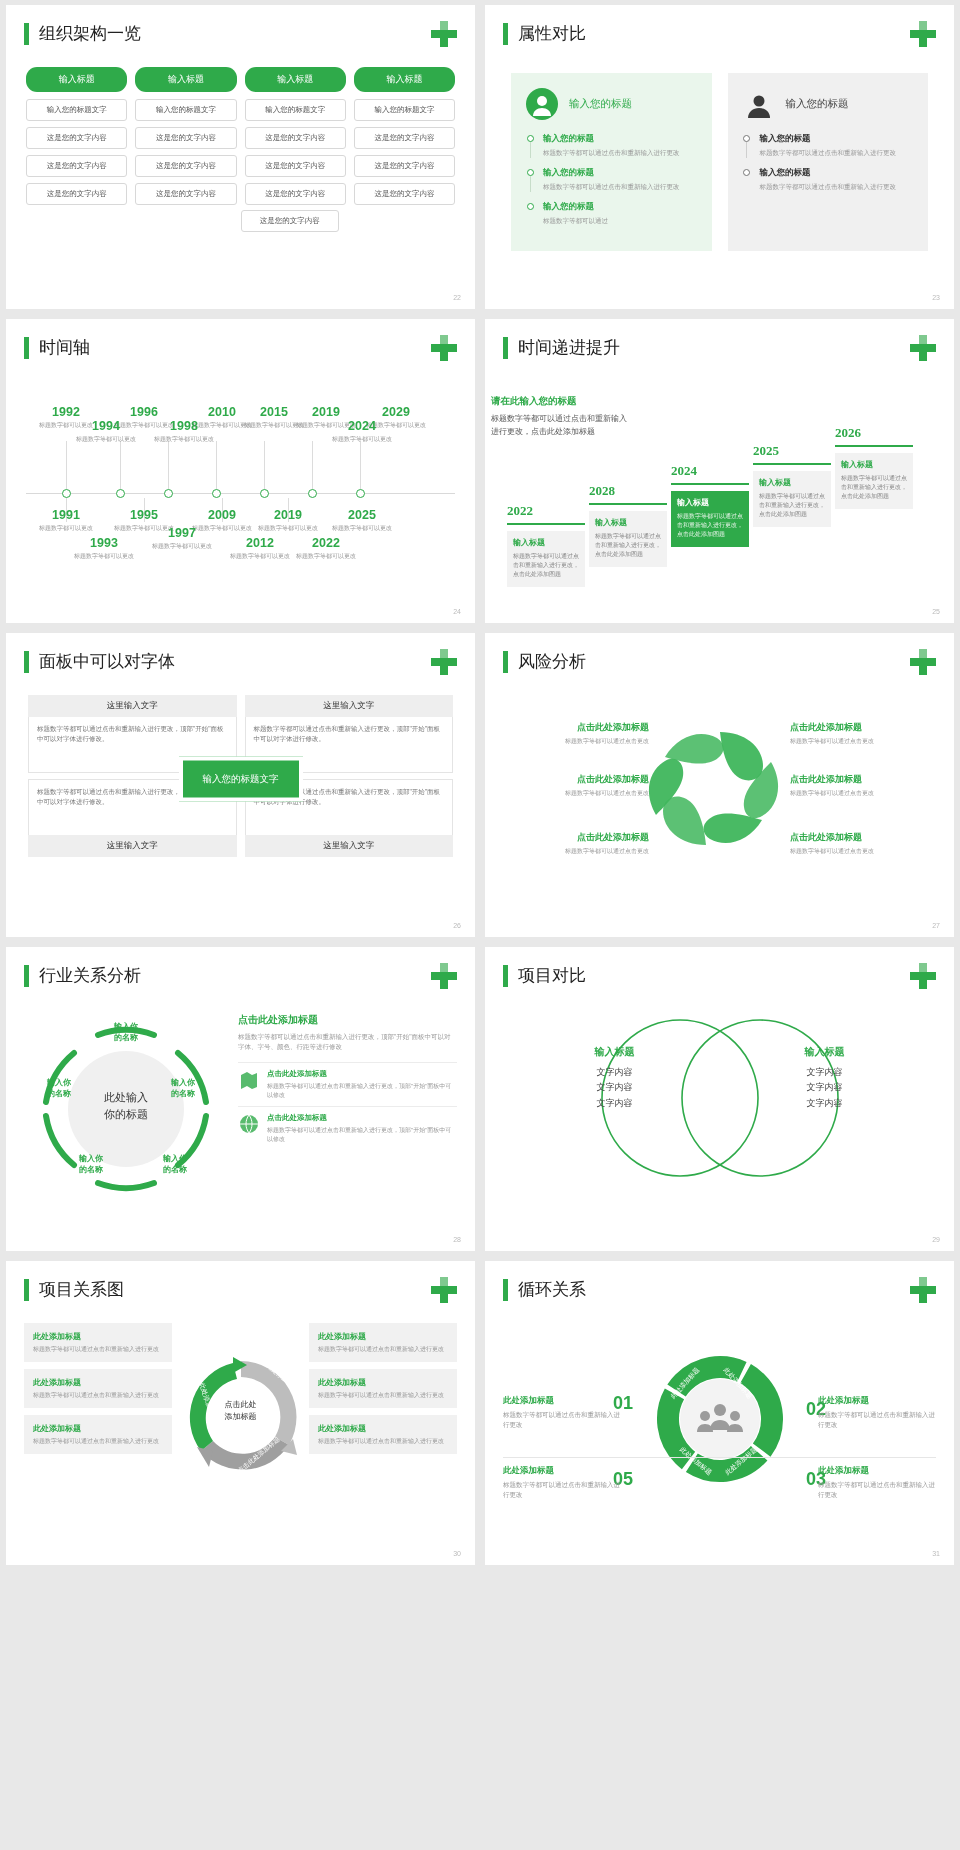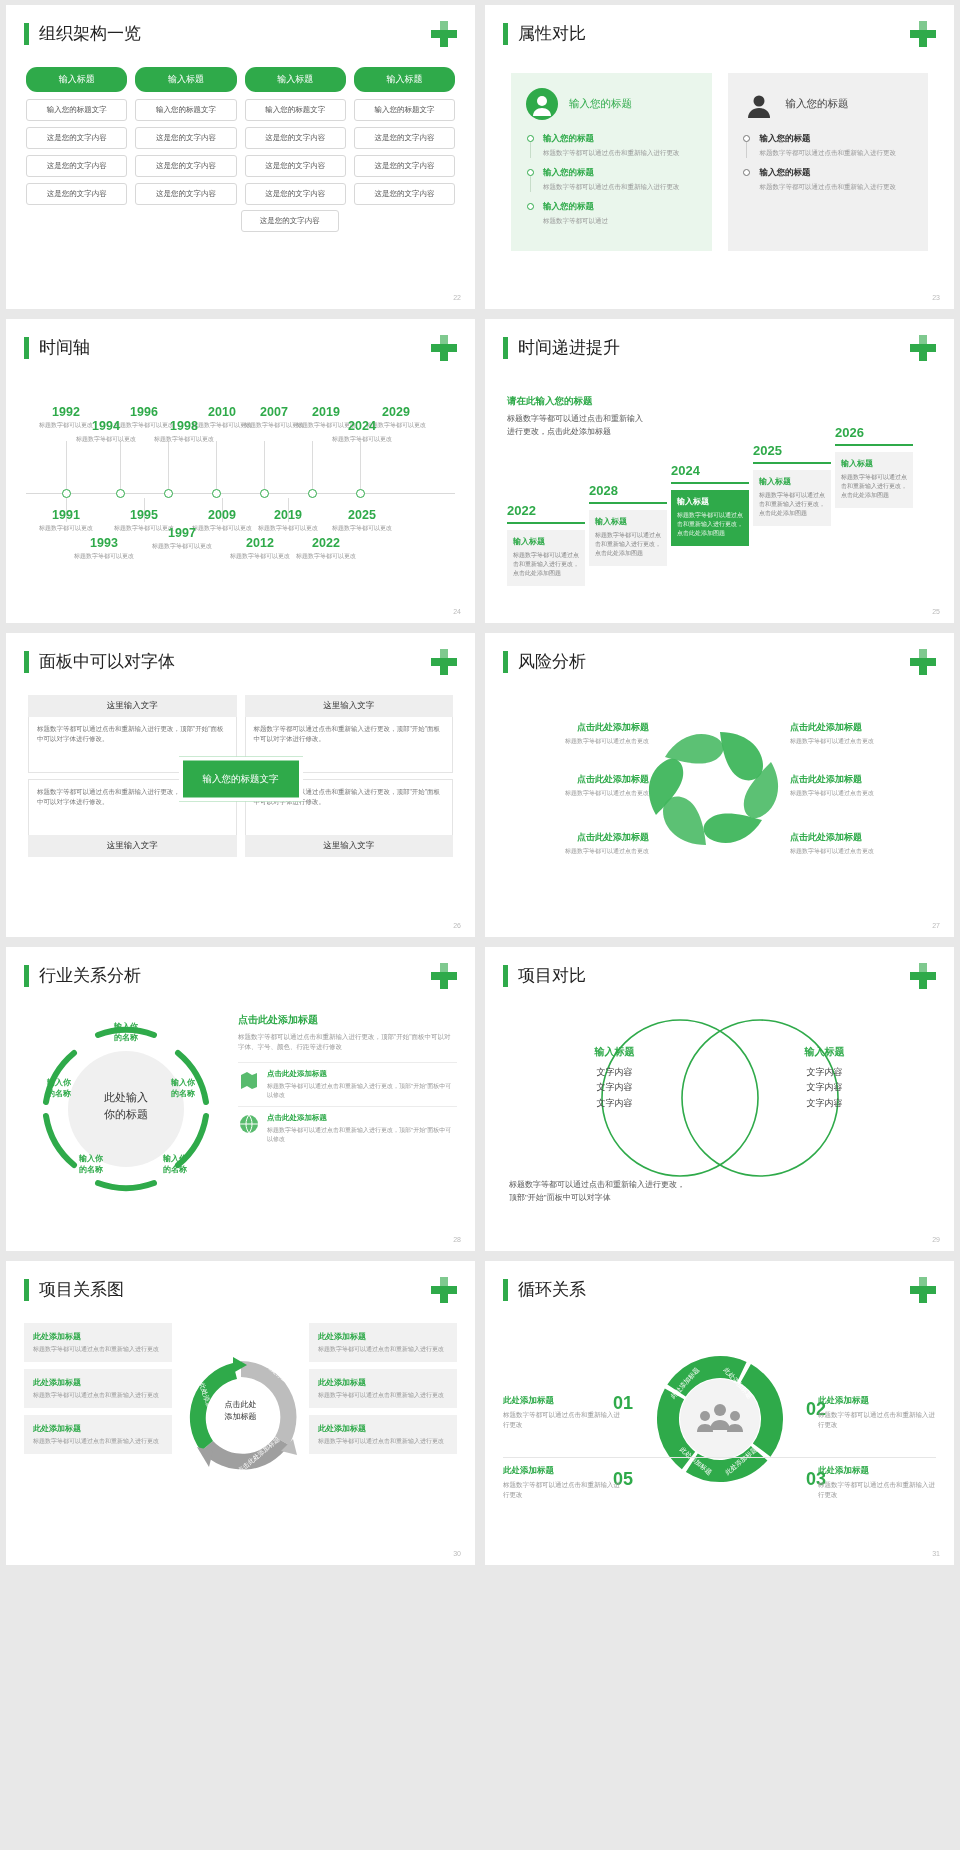--- a/index.html
+++ b/index.html
@@ -98,25 +98,25 @@
   
   .tl { position: absolute; top: 86px; left: 20px; right: 20px; height: 175px; }
   .tl-axis { position: absolute; top: 88px; left: 0; right: 0; height: 1px; background: #d9d9d9; }
   .tl-node { position: absolute; width: 9px; height: 9px; border-radius: 50%; border: 1.5px solid #2faa4a; background: #fff; top: 84px; }
   .tl-stem { position: absolute; width: 1px; background: #dcdcdc; }
   .tl-item { position: absolute; width: 72px; text-align: center; }
   .tl-year { font-size: 12.5px; font-weight: bold; color: #2faa4a; }
   .tl-desc { font-size: 6px; color: #999; line-height: 1.45; margin-top: 2px; }
 
   
-  .su-head { position: absolute; top: 76px; left: 22px; }
+  .su-head { position: absolute; top: 76px; left: 6px; }
   .su-head .h { font-size: 9.5px; color: #2faa4a; font-weight: bold; margin-bottom: 5px; }
   .su-head .d { font-size: 8px; color: #555; line-height: 1.6; }
   .su-wrap { position: absolute; bottom: 38px; left: 22px; right: 22px; height: 160px; }
-  .su-col { position: absolute; width: 78px; }
+  .su-col { position: absolute; width: 78px; font-family: Liberation Serif, serif; }
   .su-year { font-size: 13px; font-weight: bold; color: #2faa4a; margin-bottom: 4px; }
   .su-bar { height: 2px; background: #2faa4a; margin-bottom: 6px; }
   .su-box { background: #f2f2f2; padding: 6px 6px 8px; }
   .su-t { font-size: 8px; font-weight: bold; color: #2faa4a; margin-bottom: 4px; }
   .su-d { font-size: 6px; color: #888; line-height: 1.5; }
   .su-col.hl .su-box { background: #2faa4a; }
   .su-col.hl .su-t { color: #fff; }
   .su-col.hl .su-d { color: #e4f3e6; }
 
   
@@ -349,21 +349,21 @@
       </div>
       <div class="tl-item" style="left:82px; top:0">
         <div class="tl-year">1996</div>
         <div class="tl-desc">标题数字等都可以更改</div>
       </div>
       <div class="tl-item" style="left:160px; top:0">
         <div class="tl-year">2010</div>
         <div class="tl-desc">标题数字等都可以更改</div>
       </div>
       <div class="tl-item" style="left:212px; top:0">
-        <div class="tl-year">2007</div>
+        <div class="tl-year">2015</div>
         <div class="tl-desc">标题数字等都可以更改</div>
       </div>
       <div class="tl-item" style="left:264px; top:0">
         <div class="tl-year">2019</div>
         <div class="tl-desc">标题数字等都可以更改</div>
       </div>
       <div class="tl-item" style="left:334px; top:0">
         <div class="tl-year">2029</div>
         <div class="tl-desc">标题数字等都可以更改</div>
       </div>
@@ -644,22 +644,20 @@
       <div style="font-size:9px;color:#444;line-height:1.7">文字内容</div>
       <div style="font-size:9px;color:#444;line-height:1.7">文字内容</div>
       <div style="font-size:9px;color:#444;line-height:1.7">文字内容</div>
     </div>
     <div style="position:absolute; left:50%; top:98px; transform:translateX(40px); width:130px; text-align:center;">
       <div style="font-size:10px;color:#2faa4a;font-weight:bold;margin-bottom:6px">输入标题</div>
       <div style="font-size:9px;color:#444;line-height:1.7">文字内容</div>
       <div style="font-size:9px;color:#444;line-height:1.7">文字内容</div>
       <div style="font-size:9px;color:#444;line-height:1.7">文字内容</div>
     </div>
-    <div class="venn-note" style="white-space:pre-line">标题数字等都可以通过点击和重新输入进行更改，
-顶部"开始"面板中可以对字体</div>
     <div class="pnum">29</div>
   </div>
 
   <div class="slide">
     <div class="slide-title">项目关系图</div>
     <div class="logo">
       <svg width="30" height="30" viewBox="0 0 30 30">
         <path d="M11 2h8v9h9v8h-9v9h-8v-9H2v-8h9z" fill="#2faa4a"></path>
         <path d="M11 2h8v9h-8z" fill="#7fc98f"></path>
       </svg>

